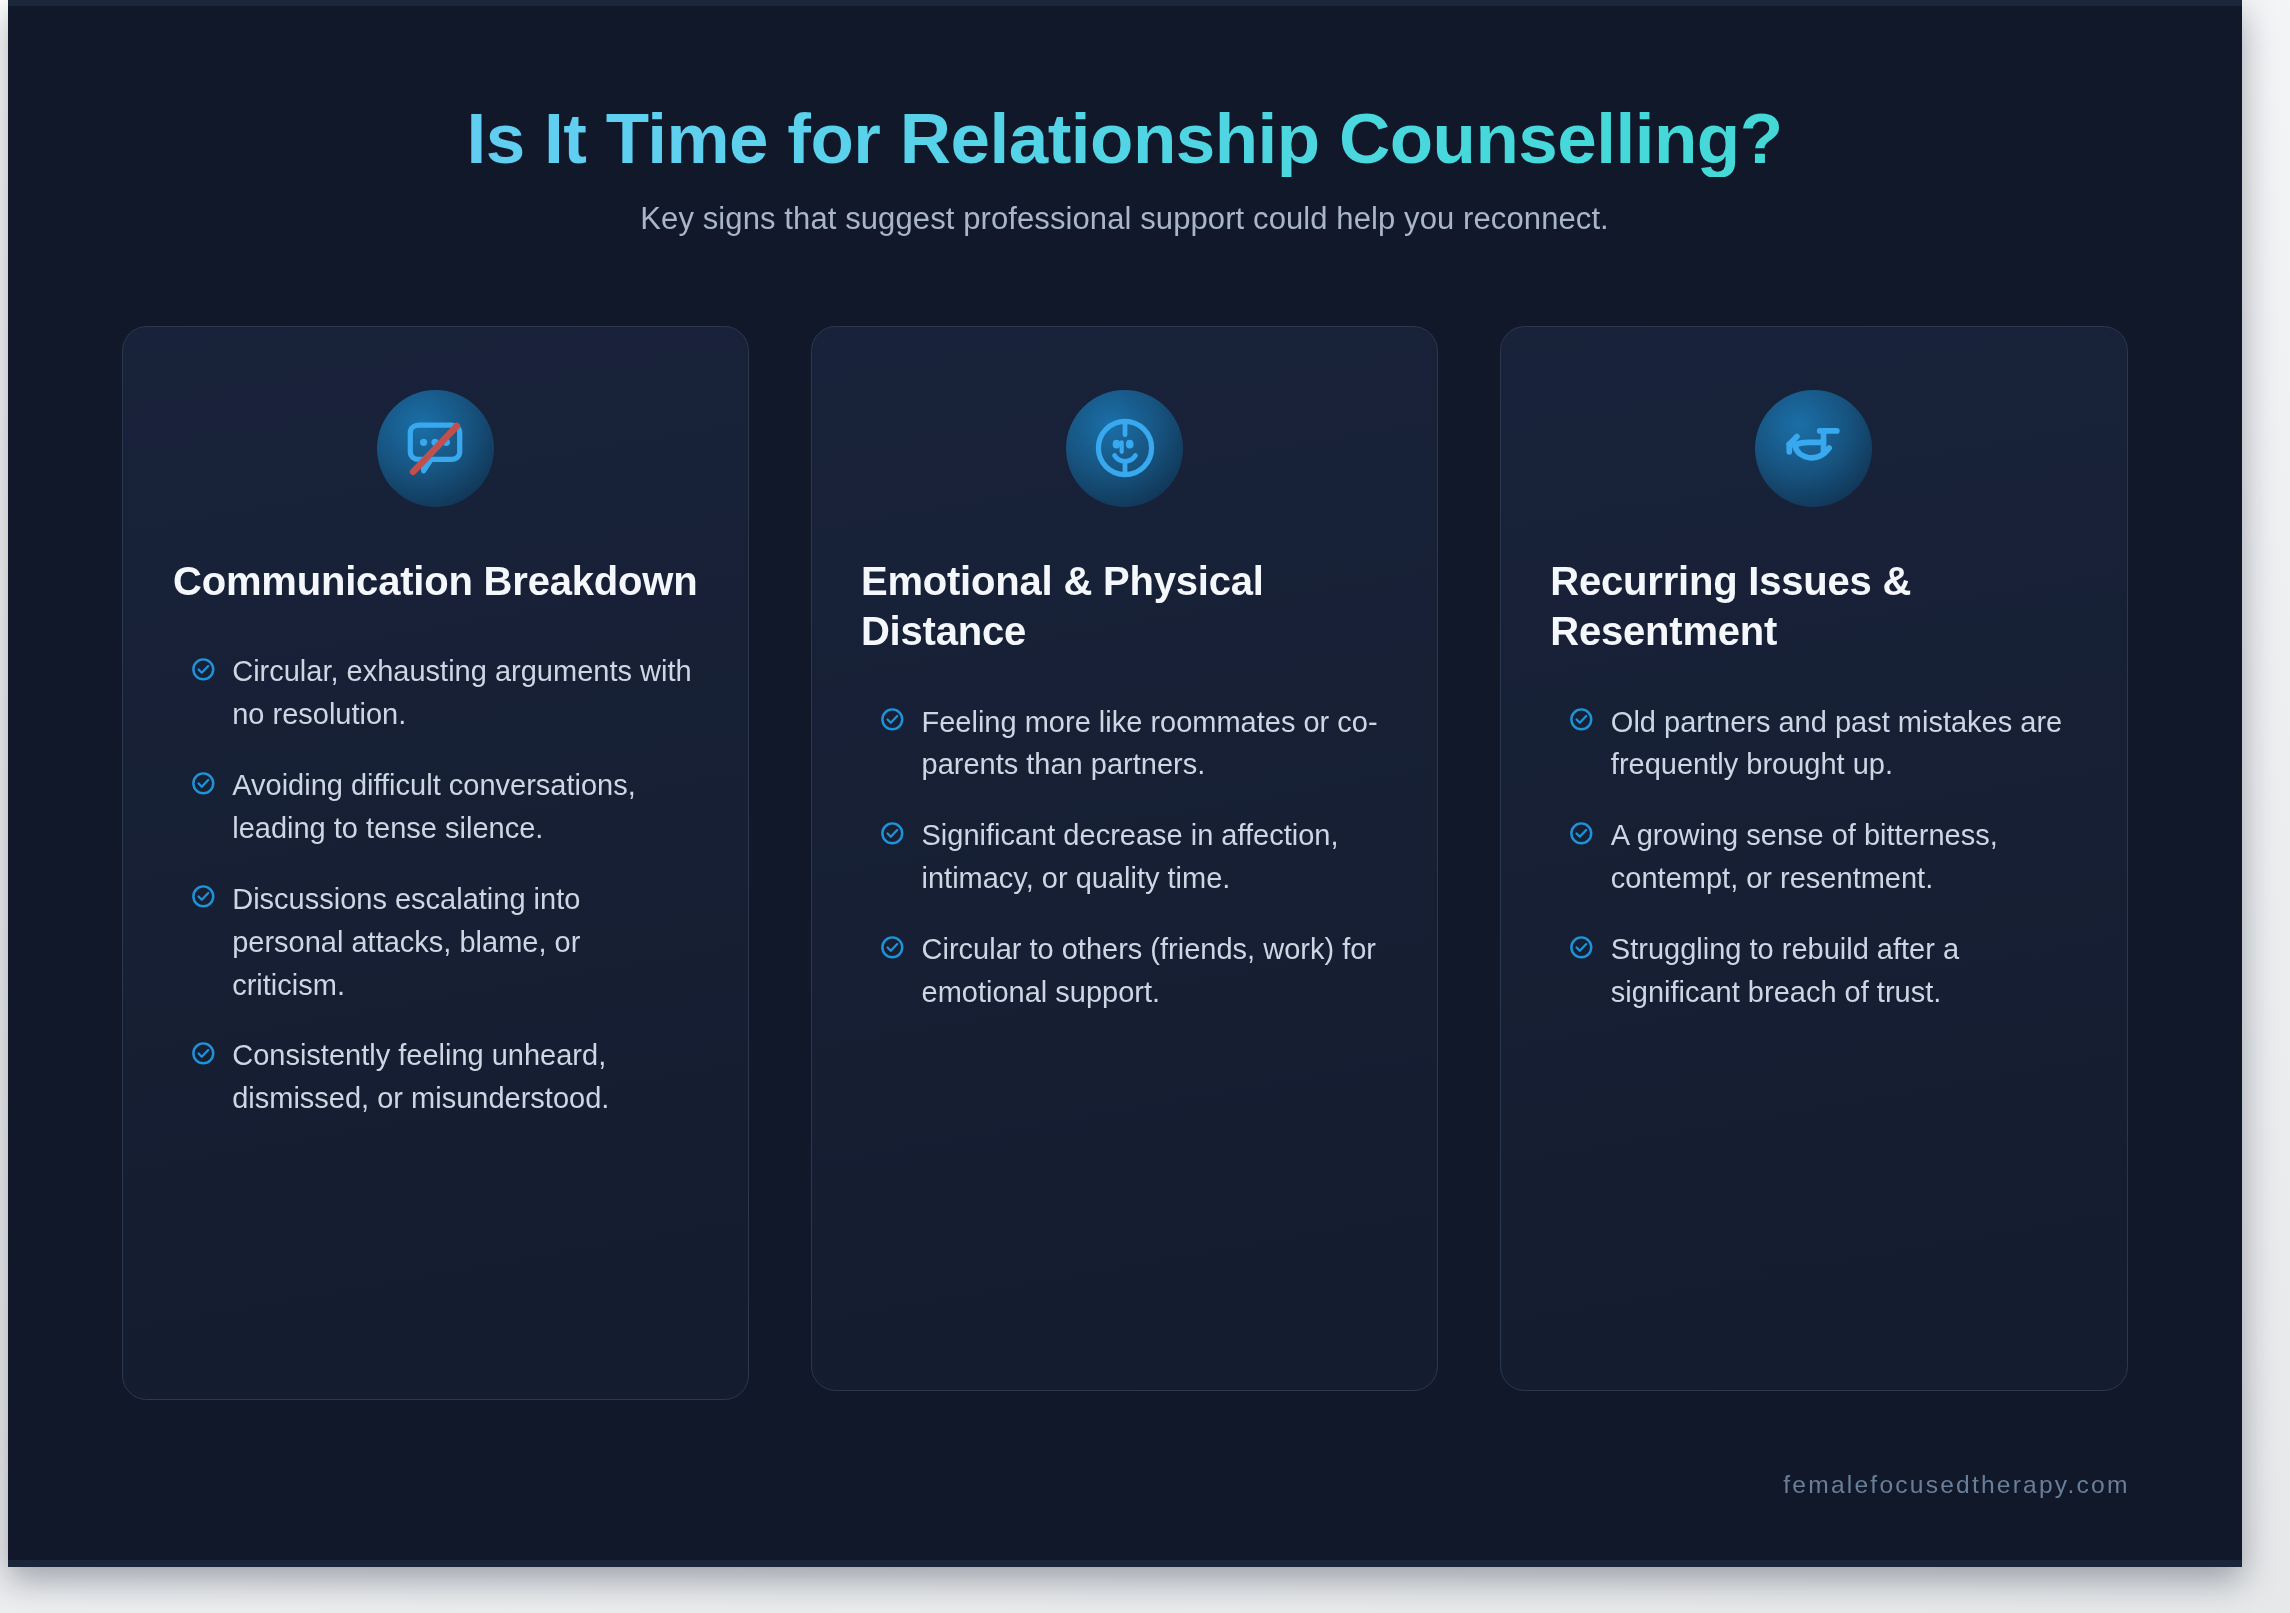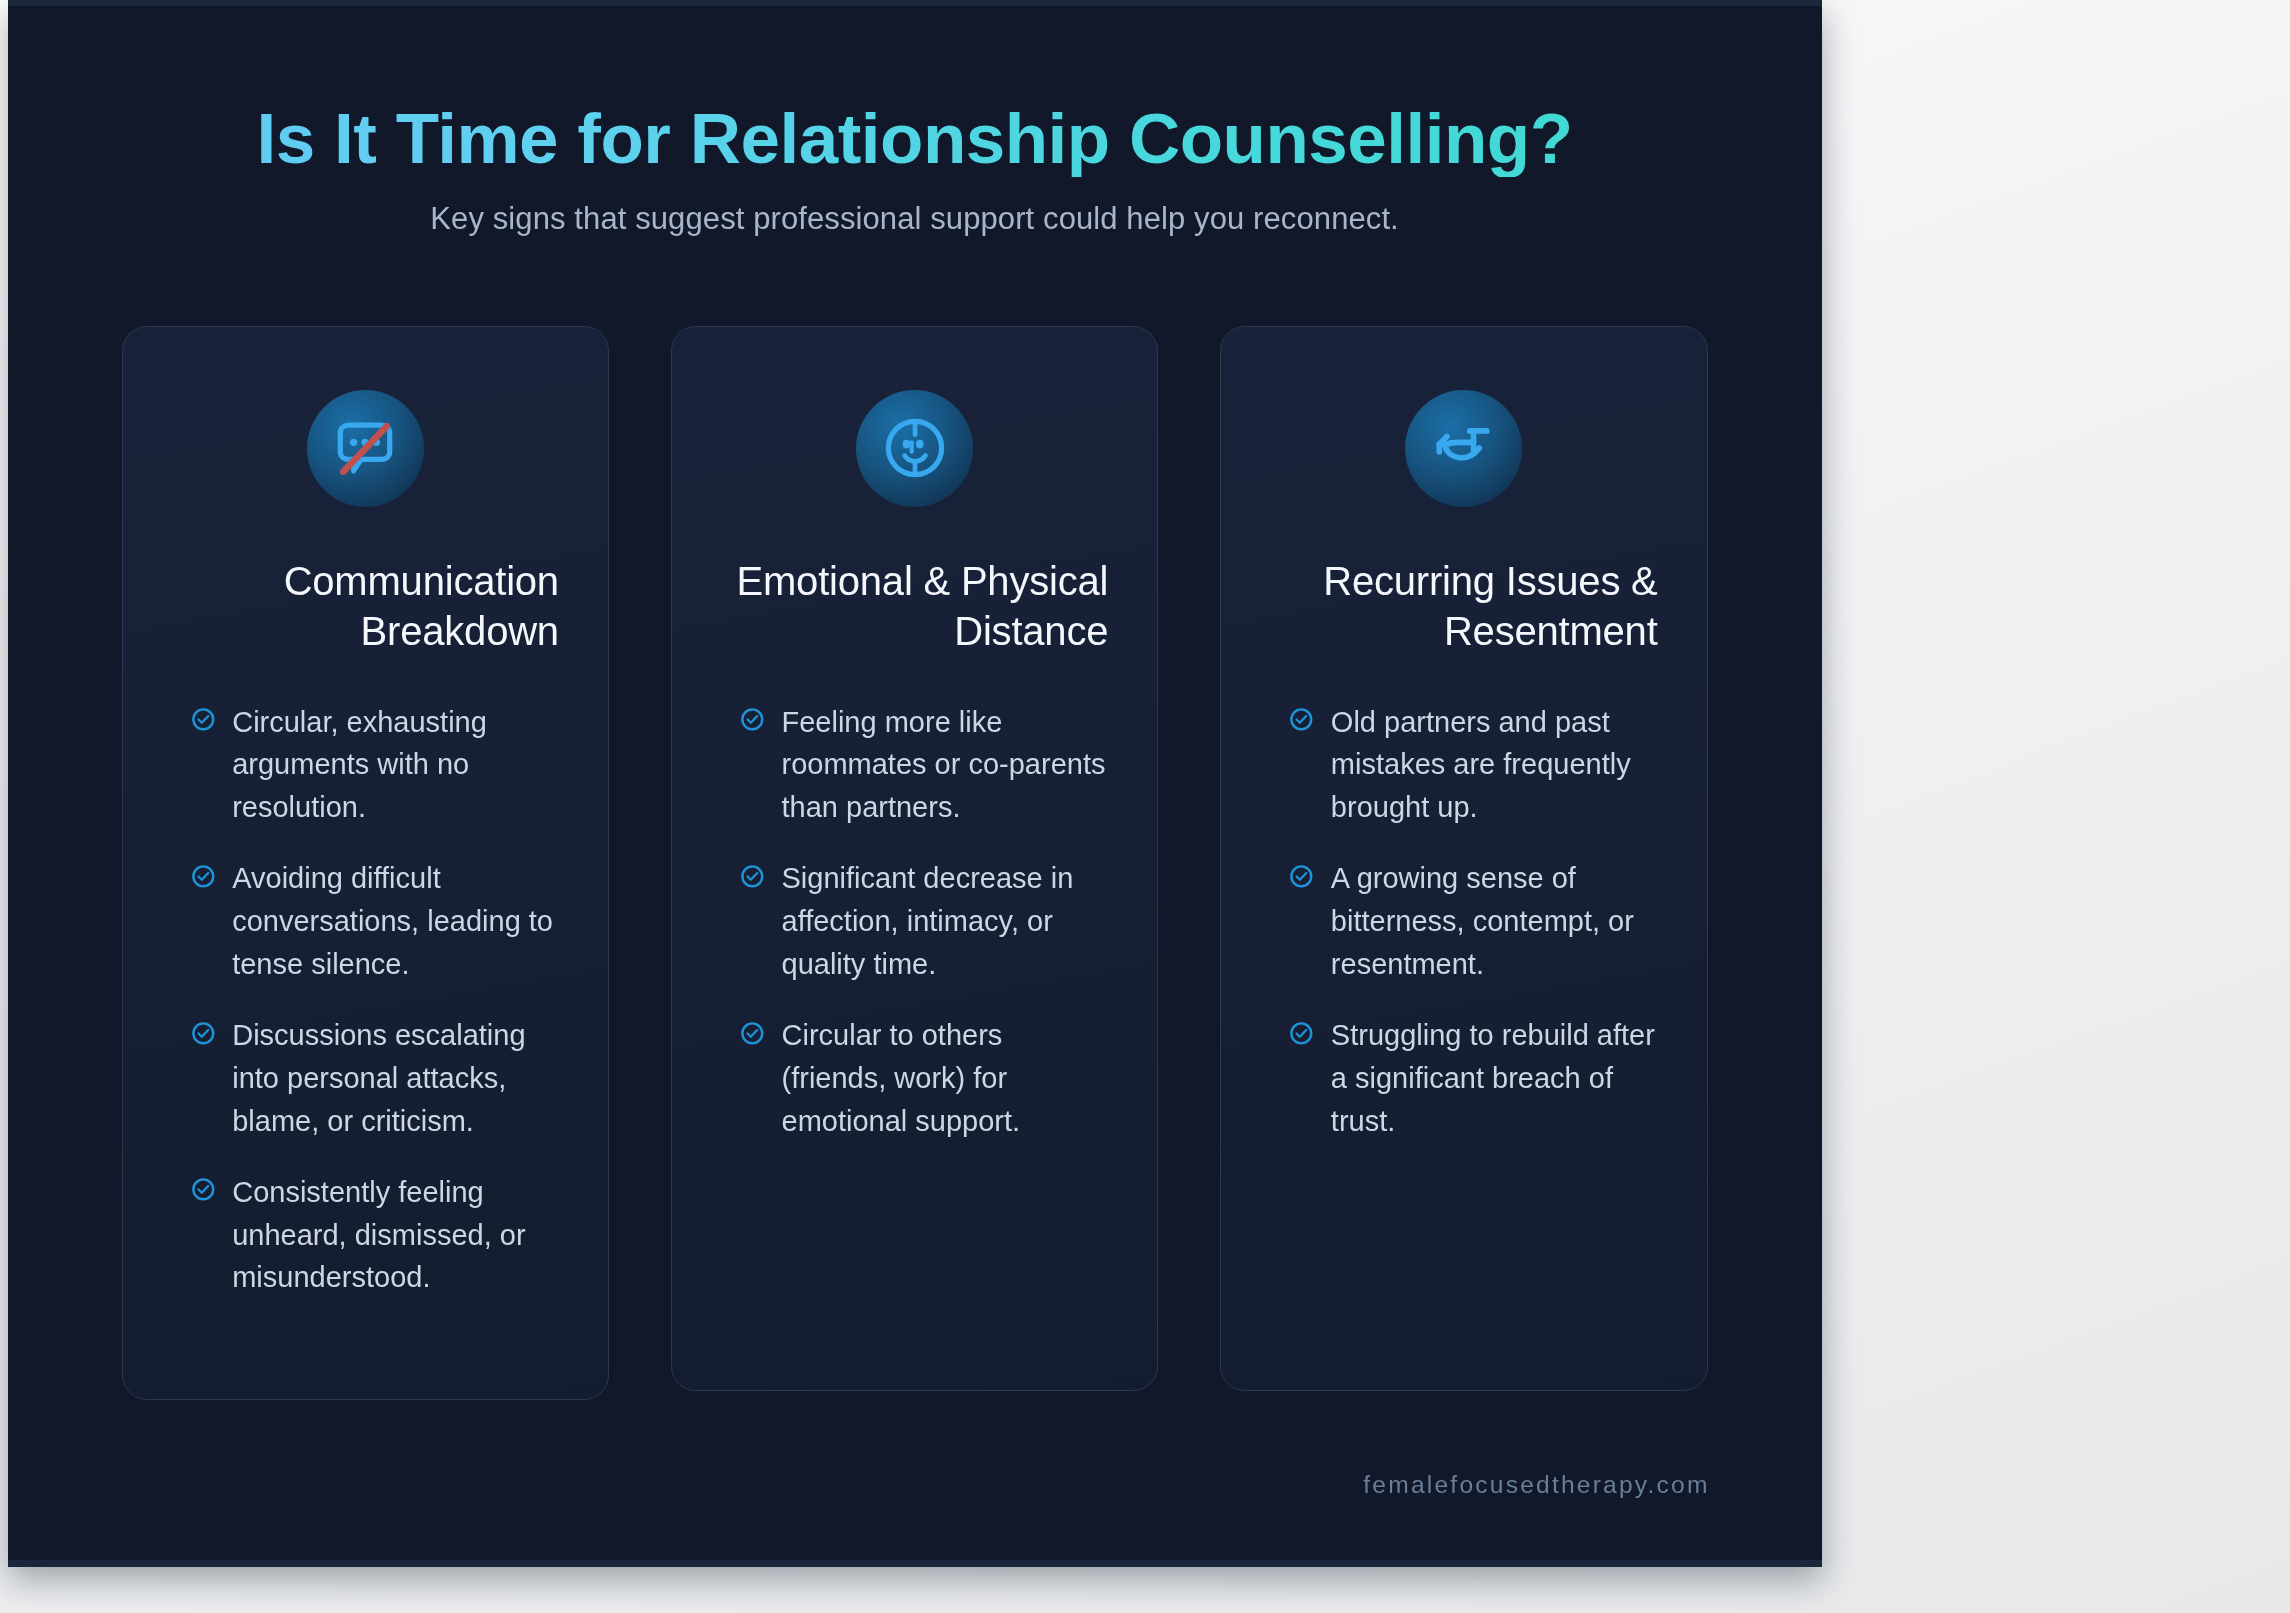--- a/index.html
+++ b/index.html
@@ -19,21 +19,21 @@
   .page-backdrop {
     position: absolute;
     inset: 0;
     background: linear-gradient(160deg, #ffffff 0%, #f2f3f5 40%, #e6e8ea 100%);
   }
 
   .canvas {
     position: absolute;
     left: 7.6px;
     top: 0px;
-    width: 1814px;
+    width: 2234px;
     height: 1567px;
     background: #101829;
     box-shadow: 0 13.2px 32px rgba(10,18,35,0.35);
     overflow: hidden;
   }
   .canvas::before {
     content: "";
     position: absolute;
     left: 0; top: 0; right: 0;
     height: 5.7px;
@@ -105,23 +105,23 @@
     justify-content: center;
     margin-top: 7.6px;
     flex: 0 0 auto;
   }
   .icon-wrap svg { display: block; }
 
   .card-title {
     margin: 49px 0 0 0;
     font-size: 40px;
     line-height: 1.26;
-    font-weight: 400;
+    font-weight: 700;
     color: #f4f7fb;
-    text-align: right;
+    text-align: left;
     letter-spacing: -0.2px;
   }
 
   .bullets {
     list-style: none;
     margin: 44px 0 0 0;
     padding: 0;
     width: 100%;
   }
   .bullet {

